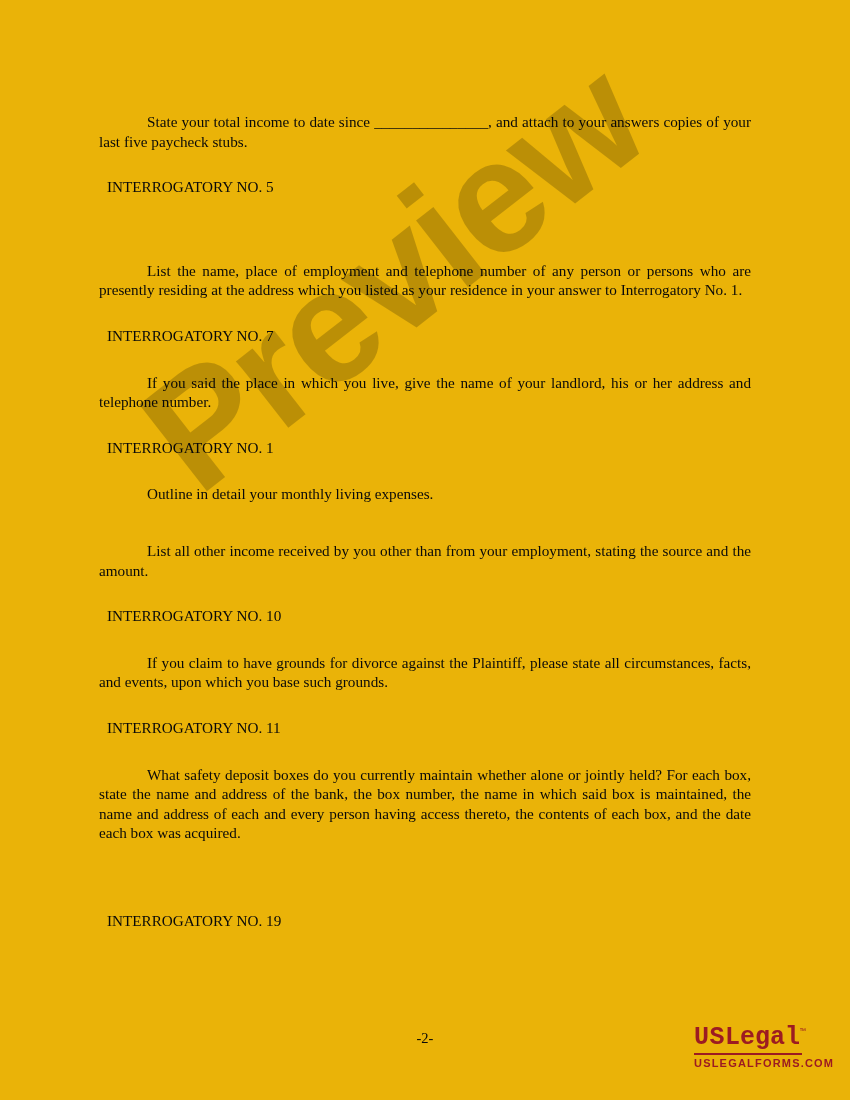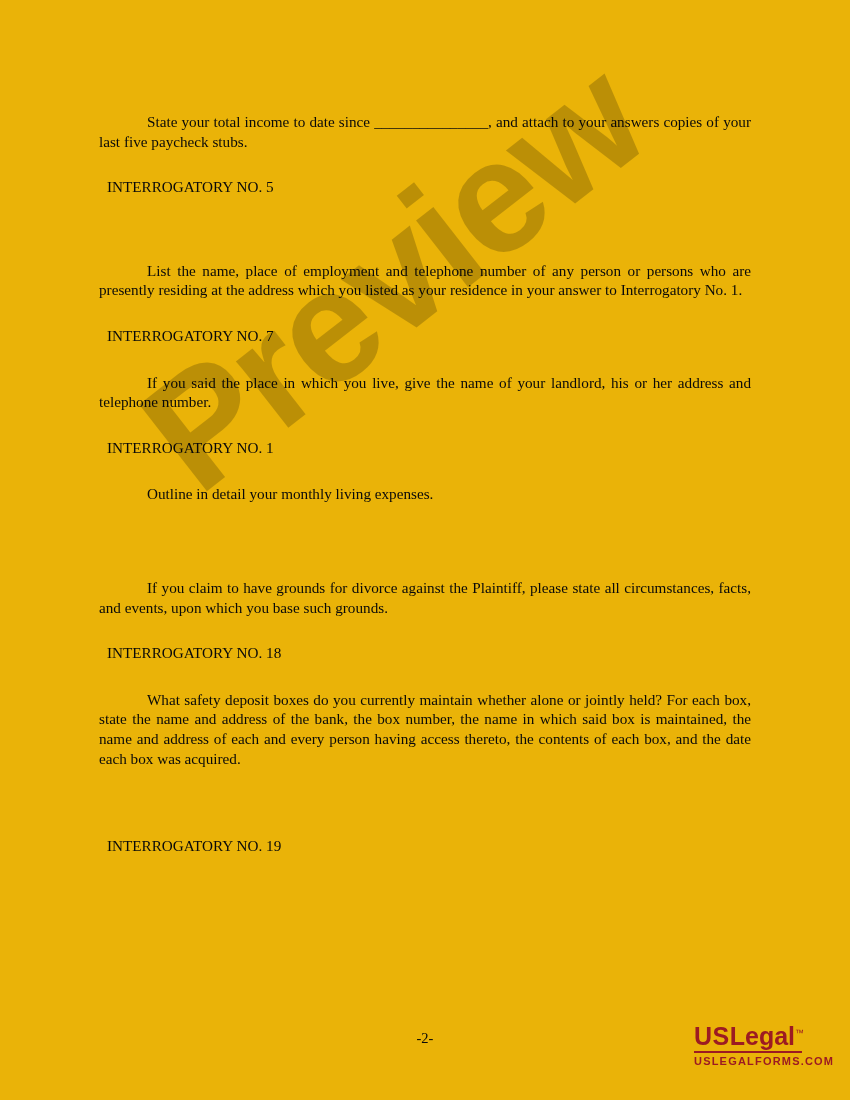--- a/index.html
+++ b/index.html
@@ -92,21 +92,21 @@
 
   
   #logo {
     position: absolute;
     left: 694px;
     top: 1020px;
     width: 110px;
     text-align: center;
   }
   #logo .logo-main {
-    font-family: Liberation Sans, sans-serif;
+    font-family: Liberation Mono, monospace;
     font-size: 25px;
     font-weight: bold;
     color: #9c1b22;
     letter-spacing: 0px;
     line-height: 26px;
     white-space: nowrap;
   }
   #logo .logo-main .us {
     letter-spacing: 0.5px;
   }
@@ -157,28 +157,30 @@
     <div class="gap-sm"></div>
 
     <p class="heading">INTERROGATORY NO. 1</p>
     <div class="gap-md"></div>
 
     <p class="para indented">Outline in detail your monthly living expenses.</p>
     <div class="gap-sm"></div>
 
     <div class="gap-md"></div>
 
-    <div class="gap-sm"></div>
-
+    <p class="para indented">List all other income received by you other than from your employment, stating the source and the amount.</p>
+    <div class="gap-sm"></div>
+
+    <p class="heading">INTERROGATORY NO. 10</p>
     <div class="gap-md"></div>
 
     <p class="para indented">If you claim to have grounds for divorce against the Plaintiff, please state all circumstances, facts, and events, upon which you base such grounds.</p>
     <div class="gap-sm"></div>
 
-    <p class="heading">INTERROGATORY NO. 18</p>
+    <p class="heading">INTERROGATORY NO. 11</p>
     <div class="gap-md"></div>
 
     <p class="para indented">What safety deposit boxes do you currently maintain whether alone or jointly held? For each box, state the name and address of the bank, the box number, the name in which said box is maintained, the name and address of each and every person having access thereto, the contents of each box, and the date each box was acquired.</p>
     <div class="gap-lg"></div>
 
     <p class="heading">INTERROGATORY NO. 19</p>
 
   </div>
 
   <div id="watermark">

